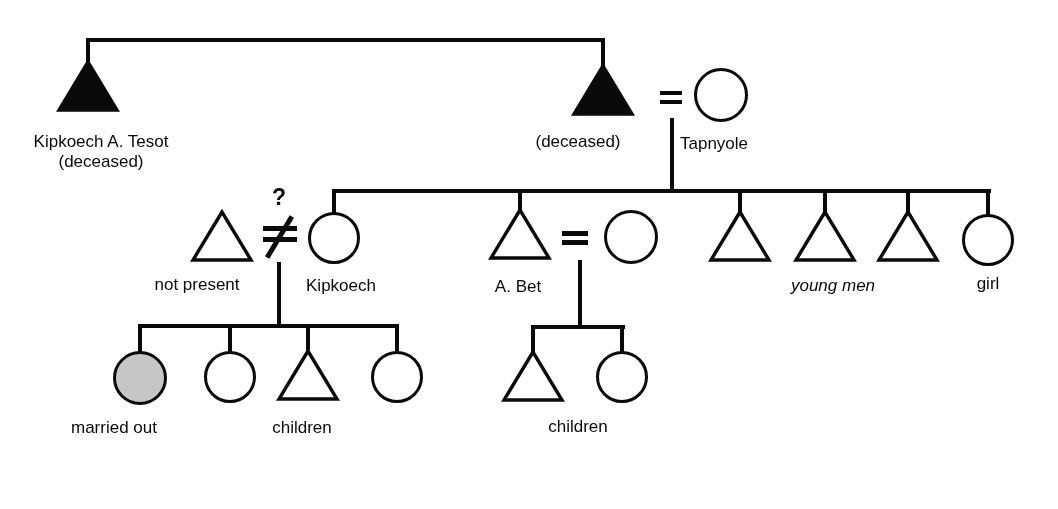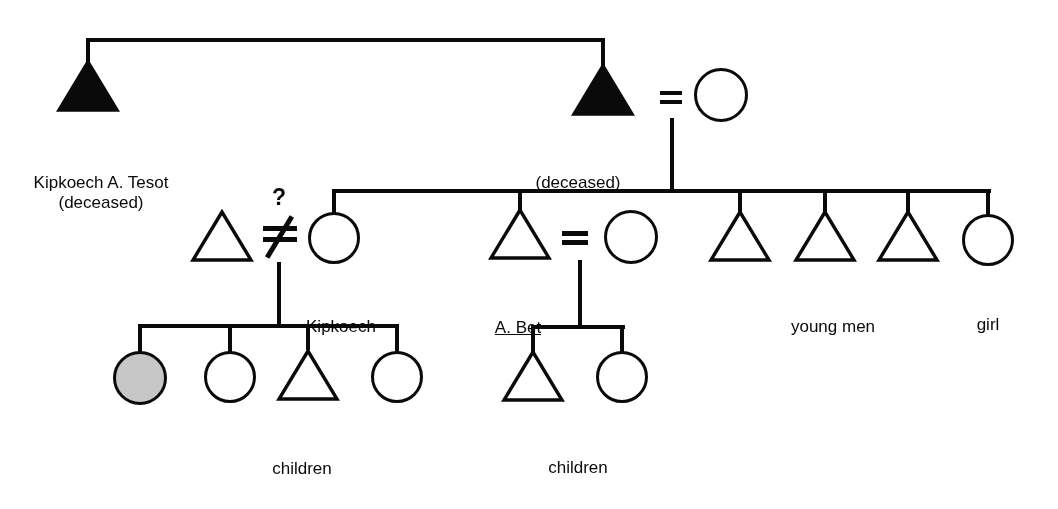--- a/index.html
+++ b/index.html
@@ -45,21 +45,20 @@
     width: 5px; height: 48px; background: #0a0a0a;
     transform: rotate(31deg);
   }
   
   .lbl {
     position: absolute;
     font-size: 17px;
     line-height: 20px;
     text-align: center;
     white-space: nowrap;
-    margin-top: 41px;
   }
   .lbl.left { text-align: left; }
   .qmark {
     position: absolute;
     font-size: 23px;
     font-weight: 700;
     text-align: center;
     line-height: 24px;
   }
 </style>
@@ -108,20 +107,21 @@
 
   <div class="circle big" style="left:694px; top:68px;"></div>
 
   <div class="lbl" style="left:11px; top:132px; width:180px;">
     <div>Kipkoech A. Tesot</div>
     <div>(deceased)</div>
   </div>
   <div class="lbl" style="left:488px; top:132px; width:180px;">
     <div>(deceased)</div>
   </div>
+  <div class="lbl left" style="left:680px; top:134px; width:110px;">Tapnyole</div>
 
   <svg class="tri" style="left:190px; top:209px;" viewBox="0 0 64 54">
     <polygon points="32,3 3,51 61,51"></polygon>
   </svg>
 
   <div class="qmark" style="left:264px; top:185px; width:30px;">?</div>
 
   <div class="neq" style="left:262px; top:215px;">
     <div class="bar" style="top:11px;"></div>
     <div class="bar" style="top:22px;"></div>
@@ -146,33 +146,35 @@
   </svg>
   <svg class="tri" style="left:793px; top:209px;" viewBox="0 0 64 54">
     <polygon points="32,3 3,51 61,51"></polygon>
   </svg>
   <svg class="tri" style="left:876px; top:209px;" viewBox="0 0 64 54">
     <polygon points="32,3 3,51 61,51"></polygon>
   </svg>
 
   <div class="circle" style="left:962px; top:214px;"></div>
 
+  <div class="lbl" style="left:137px; top:275px; width:120px;">not present</div>
   <div class="lbl" style="left:283px; top:276px; width:116px;">Kipkoech</div>
-  <div class="lbl" style="left:459px; top:277px; width:118px;text-decoration:underline;">A. Bet</div>
-  <div class="lbl" style="left:773px; top:276px; width:120px;">young men</div>
+  <div class="lbl" style="left:459px; top:277px; width:118px;">A. Bet</div>
+  <div class="lbl" style="left:773px; top:276px; width:120px;font-style:italic;">young men</div>
   <div class="lbl" style="left:938px; top:274px; width:100px;">girl</div>
 
   <div class="circle big gray" style="left:113px; top:351px;"></div>
   <div class="circle" style="left:204px; top:351px;"></div>
   <svg class="tri" style="left:276px; top:348px;" viewBox="0 0 64 54">
     <polygon points="32,3 3,51 61,51"></polygon>
   </svg>
   <div class="circle" style="left:371px; top:351px;"></div>
 
   <svg class="tri" style="left:501px; top:349px;" viewBox="0 0 64 54">
     <polygon points="32,3 3,51 61,51"></polygon>
   </svg>
   <div class="circle" style="left:596px; top:351px;"></div>
 
+  <div class="lbl" style="left:54px; top:418px; width:120px;">married out</div>
   <div class="lbl" style="left:242px; top:418px; width:120px;">children</div>
   <div class="lbl" style="left:518px; top:417px; width:120px;">children</div>
 
 </div>
 
 </body></html>

